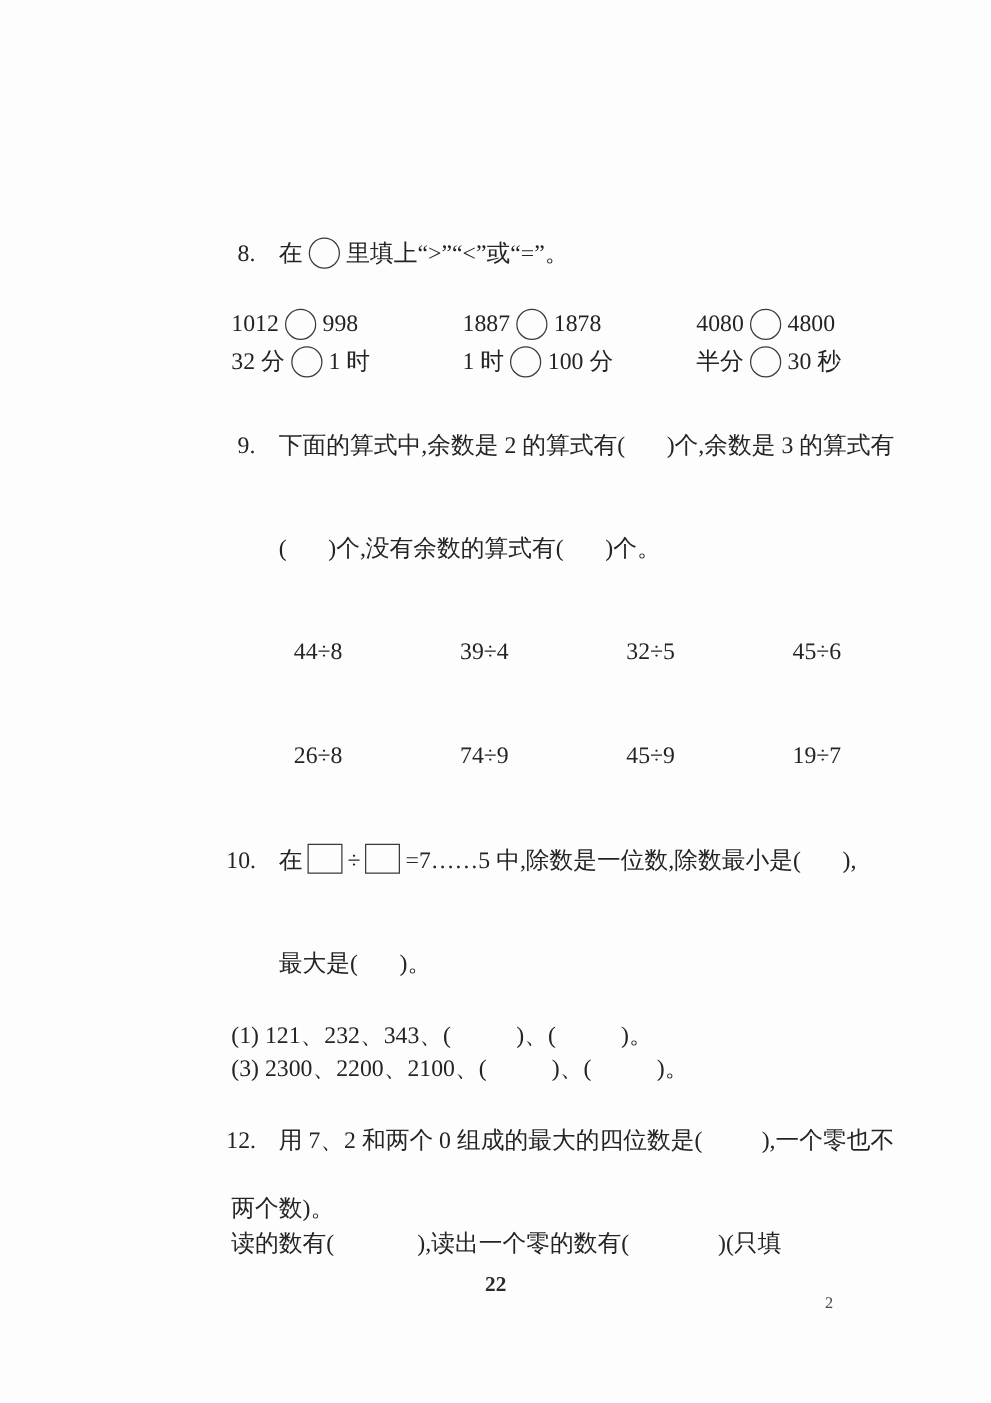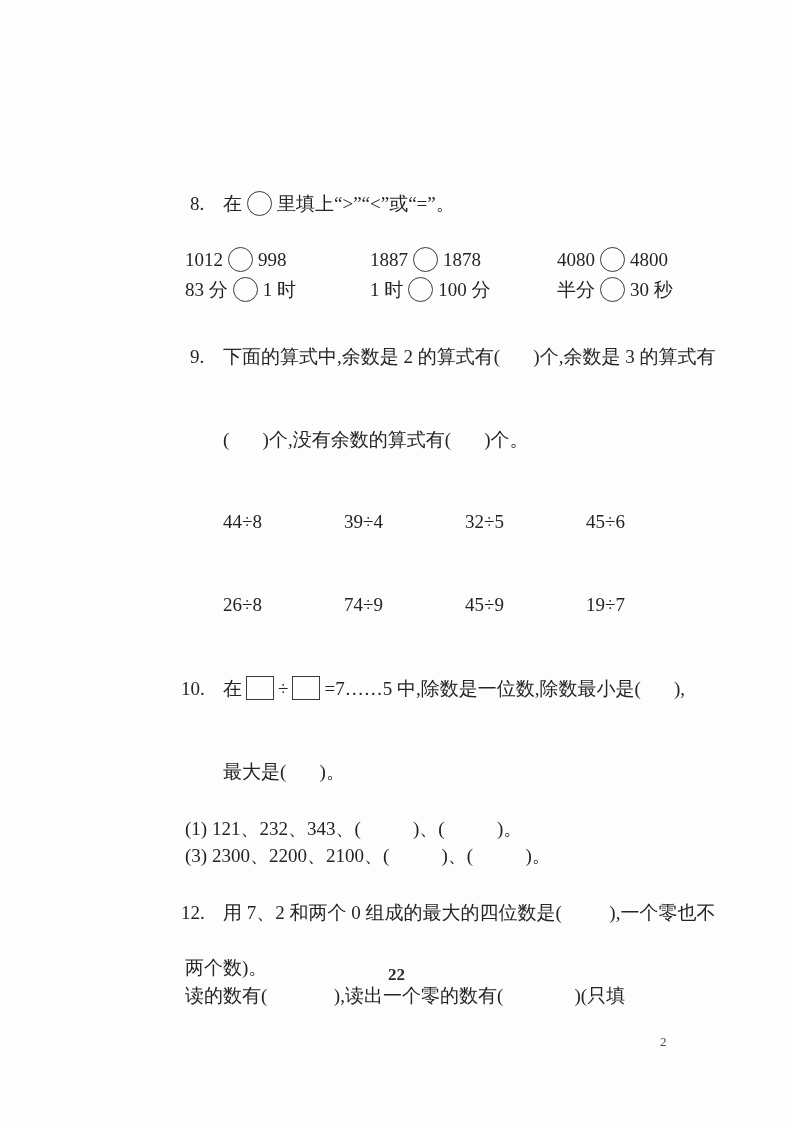--- a/index.html
+++ b/index.html
@@ -24,34 +24,34 @@
   
   .q2{padding-left:46px;}
   .qnum2{display:inline-block;width:42px;}
   
   .sub{padding-left:88px;gap:20px;}
   
   .row{display:flex;align-items:center;height:30px;}
   .cmp{display:flex;align-items:center;}
   .cmp-0{width:165px;}
   .cmp-1{width:167px;}
-  .expr-cell{display:inline-block;width:121px;}
+  .expr-cell{display:inline-block;width:121px;margin-left:12px;}
   .expr-last{width:auto;}
   
   .circle{
     display:inline-block;width:23px;height:23px;border:1.7px solid #3a3a3a;
     border-radius:50%;vertical-align:-6px;margin:0 5px;flex:0 0 auto;
   }
   
   .square{
     display:inline-block;width:26px;height:22px;border:1.7px solid #3a3a3a;
     vertical-align:-5px;margin:0 4px;background:#fdfdfd;
   }
   .page-num{
-    position:absolute;left:0;right:0;top:965px;text-align:center;
+    position:absolute;left:0;right:0;top:1018px;text-align:center;
     font-weight:bold;font-size:17px;color:#2a2a2a;
   }
   .corner-num{
     position:absolute;left:660px;top:1034px;font-size:13px;color:#4a4a4a;
   }
 </style>
 </head>
 <body>
 
 <div class="page">
@@ -73,21 +73,21 @@
             <span>1878</span>
           </span>
         <span class="cmp">
             <span>4080</span>
             <span class="circle"></span>
             <span>4800</span>
           </span>
       </div>
       <div class="row sub">
         <span class="cmp cmp-0">
-            <span>83 分</span>
+            <span>32 分</span>
             <span class="circle"></span>
             <span>1 时</span>
           </span>
         <span class="cmp cmp-1">
             <span>1 时</span>
             <span class="circle"></span>
             <span>100 分</span>
           </span>
         <span class="cmp">
             <span>半分</span>

